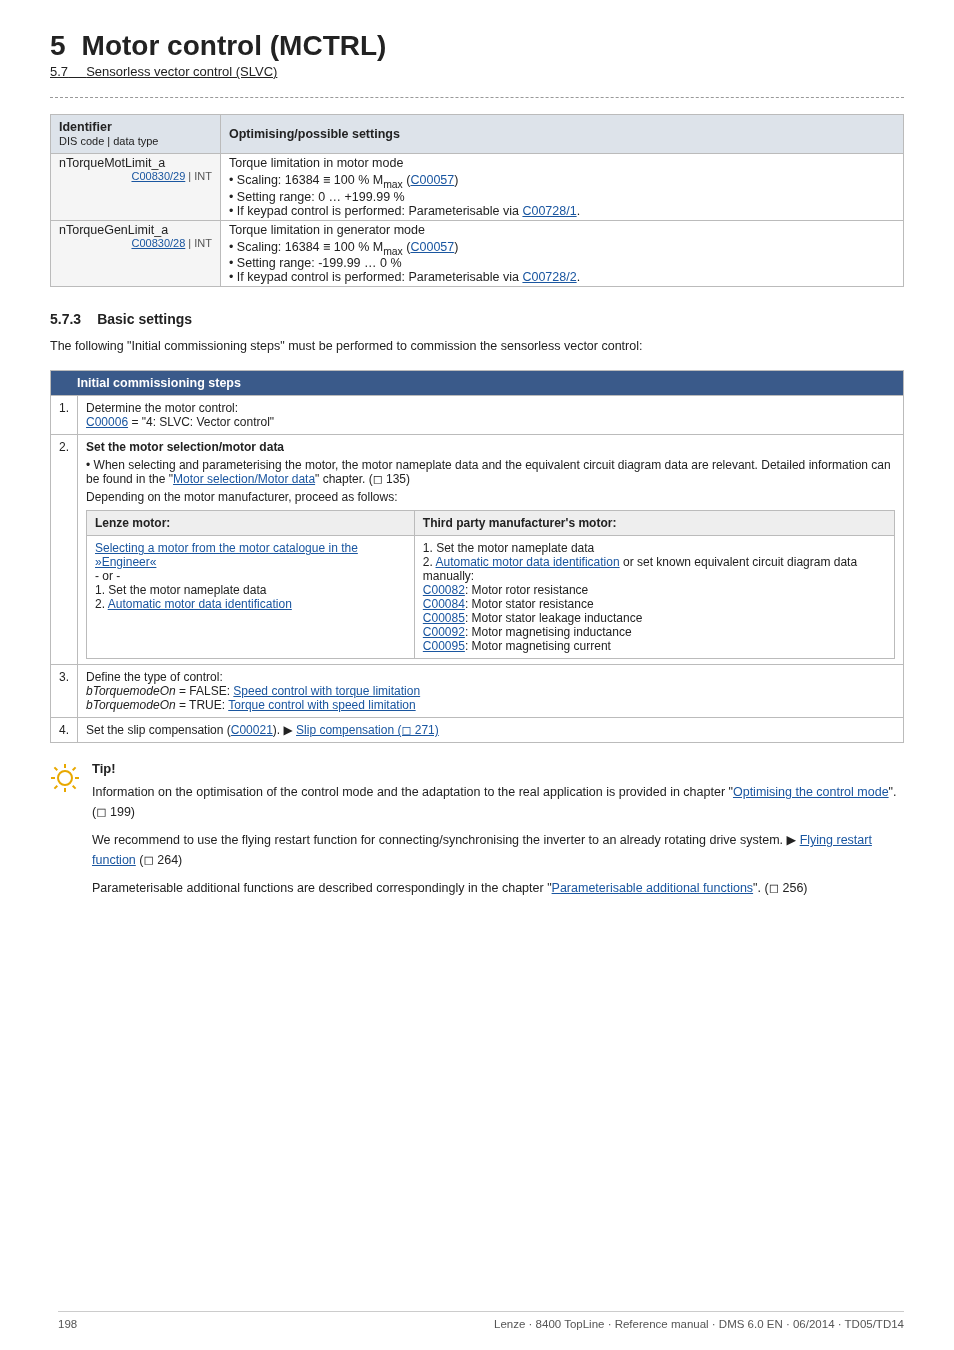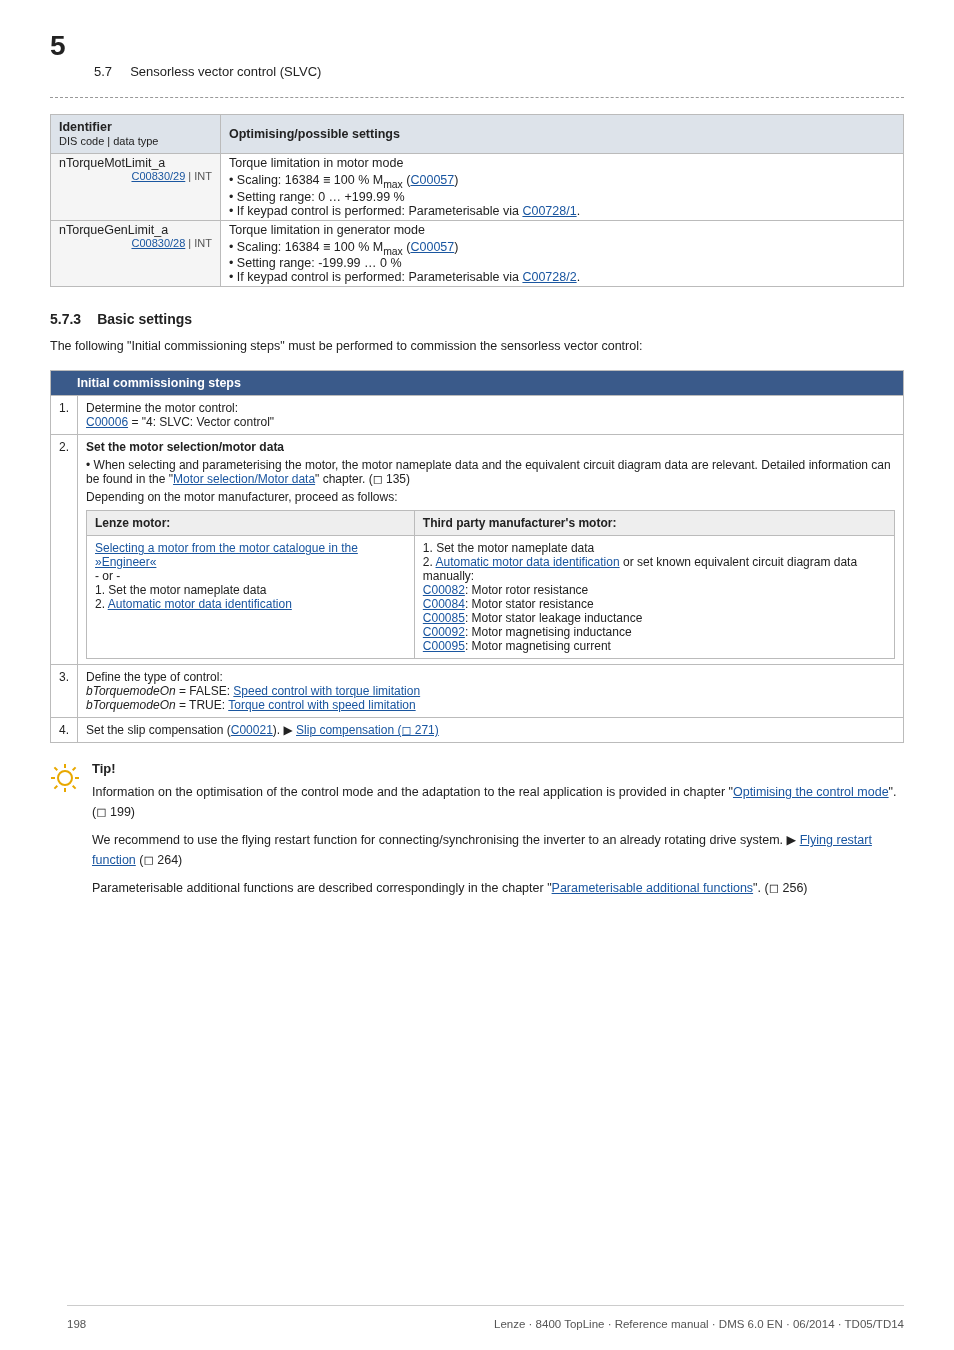--- a/index.html
+++ b/index.html
@@ -25,22 +25,22 @@
       align-items: baseline;
       gap: 16px;
     }
     .chapter-num {
       font-size: 28px;
       font-weight: bold;
     }
     .chapter-sub {
       font-size: 13px;
       color: #222;
-      margin-left: 44px;
       margin-top: 2px;
+      text-decoration: underline;
     }
     .divider-dashes {
       border: none;
       border-top: 1px dashed #999;
       margin: 18px 0 16px 0;
     }
     
     .param-table {
       width: 100%;
       border-collapse: collapse;
@@ -165,36 +165,37 @@
     }
     .tip-para {
       font-size: 12.5px;
       line-height: 1.6;
       margin-bottom: 8px;
     }
     
     .page-footer {
       position: absolute;
       bottom: 20px;
-      left: 67px;
+      left: 58px;
       right: 50px;
       display: flex;
       justify-content: space-between;
       font-size: 11.5px;
       color: #555;
       border-top: 1px solid #ccc;
-      padding-top: 12px;
+      padding-top: 6px;
     }
   </style>
 </head>
 <body>
 
 <div class="page-header">
   <div class="chapter-title">
     <span class="chapter-num">5</span>
+    <span>Motor control (MCTRL)</span>
   </div>
   <div class="chapter-sub">
     <span>5.7</span>&nbsp;&nbsp;&nbsp;&nbsp;
     <span>Sensorless vector control (SLVC)</span>
   </div>
 </div>
 
 <hr class="divider-dashes">
 
 <table class="param-table">

